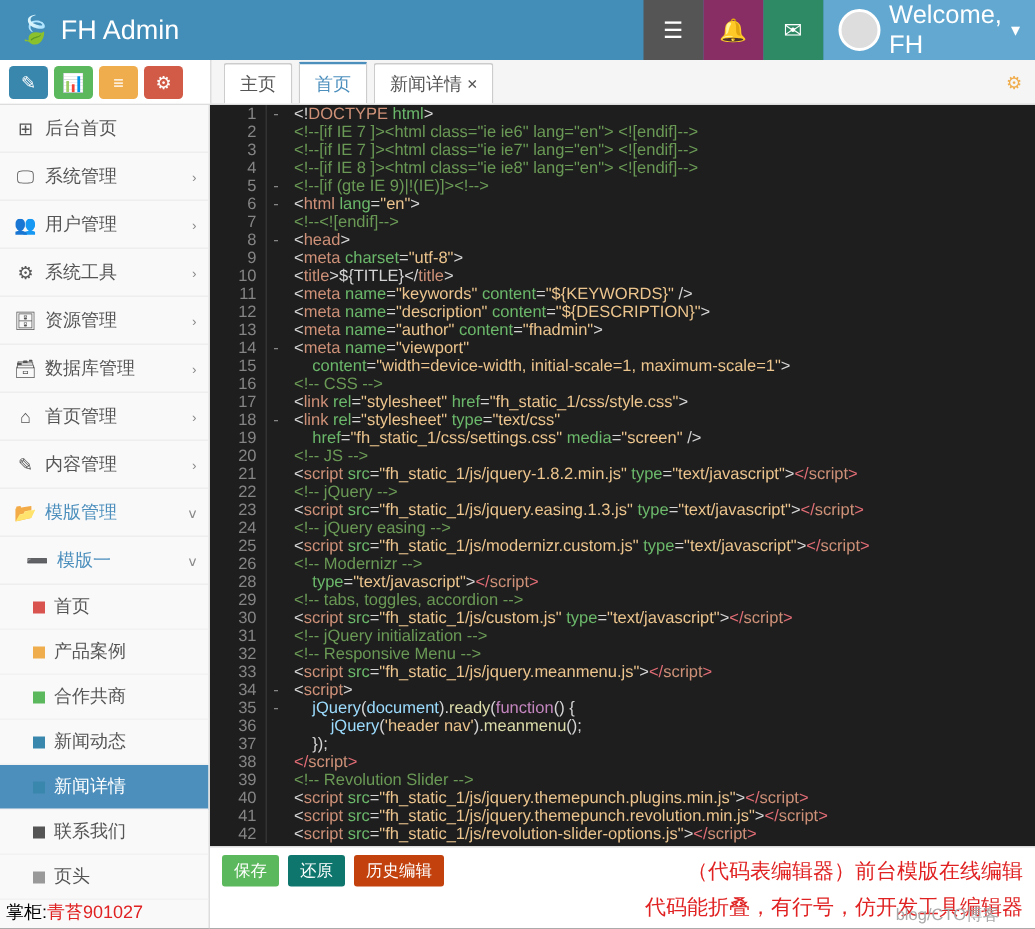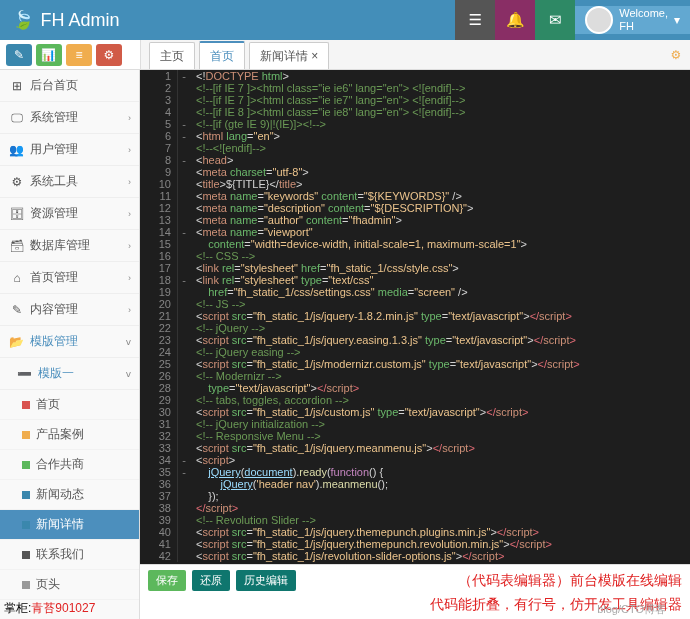--- a/index.html
+++ b/index.html
@@ -9,21 +9,21 @@
 .topbar { height: 40px; background: #438eb9; color: #fff; display: flex; align-items: center; }
 .brand { display: flex; align-items: center; padding: 0 12px; font-size: 18px; font-weight: 400; }
 .brand-icon { margin-right: 6px; }
 .topbar-spacer { flex: 1; }
 .topbar-btn { width: 40px; height: 40px; display: flex; align-items: center; justify-content: center; font-size: 15px; color: #fff; }
 .tb-gray { background: #555; }
 .tb-purple { background: #892e65; }
 .tb-green { background: #2e8965; }
 .tb-blue { background: #62a8d1; display: flex; align-items: center; padding: 0 10px; width: auto; }
 .avatar { width: 28px; height: 28px; border-radius: 50%; background: #ddd; border: 2px solid #fff; margin-right: 6px; }
-.welcome { line-height: 1.15; font-size: 11px; }
+.welcome { line-height: 1.15; font-size: 17px; }
 
 
 .toolbar-row { height: 30px; background: #f5f5f5; border-bottom: 1px solid #ddd; display: flex; align-items: stretch; }
 .tool-btns { width: 140px; display: flex; align-items: center; gap: 4px; padding: 0 6px; background: #fff; }
 .tbtn { width: 26px; height: 22px; border-radius: 3px; display: flex; align-items: center; justify-content: center; color: #fff; font-size: 12px; }
 .c-blue { background: #3a87ad; }
 .c-green { background: #5cb85c; }
 .c-orange { background: #f0ad4e; }
 .c-red2 { background: #d15b47; }
 .tabs { display: flex; align-items: flex-end; border-left: 1px solid #ddd; padding-left: 8px; flex: 1; }
@@ -55,27 +55,27 @@
 .gutter { display: table-cell; width: 38px; text-align: right; padding: 0 6px 0 0; color: #858585; background: #1e1e1e; border-right: 1px solid #333; user-select: none; }
 .fold { display: table-cell; width: 12px; text-align: center; color: #858585; cursor: pointer; }
 .code { display: table-cell; padding: 0 6px; white-space: pre; }
 .t-comm { color: #6a9955; }
 .t-tag { color: #ce9178; }
 .t-attr { color: #6bb86b; }
 .t-str { color: #ecc48d; }
 .t-punc { color: #d4d4d4; }
 .t-key { color: #c586c0; }
 .t-func { color: #dcdcaa; }
-.t-var { color: #9cdcfe; text-decoration: underline; }
+.t-var { color: #9cdcfe; }
 .t-close { color: #e06c75; }
 
 
 .foot { padding: 5px 8px; font-size: 12px; display: flex; align-items: center; gap: 6px; border-top: 1px solid #ddd; }
 .fbtn { padding: 3px 8px; color: #fff; font-size: 11px; border-radius: 2px; }
-.fb-green { background: #5cb85c; } .fb-lgreen { background: #0f766e; } .fb-red { background: #0f766e; }
+.fb-green { background: #5cb85c; } .fb-lgreen { background: #0f766e; } .fb-red { background: #c2410c; }
 .foot .red-text { color: #e02222; font-size: 14px; flex: 1; text-align: right; }
 .watermark { position: absolute; bottom: 2px; right: 24px; font-size: 11px; color: #aaa; }
 .stamp { position: absolute; bottom: 2px; left: 4px; font-size: 12px; }
 .stamp .r { color: #e02222; }
 </style>
 </head>
 <body>
 
 <div class="topbar">
   <div class="brand">

